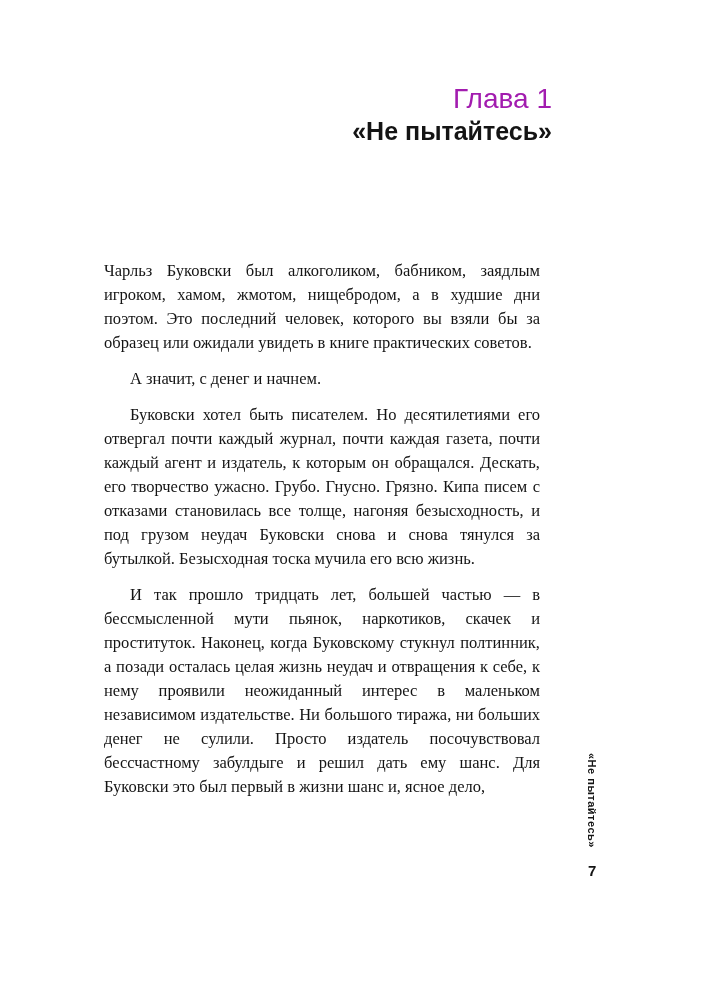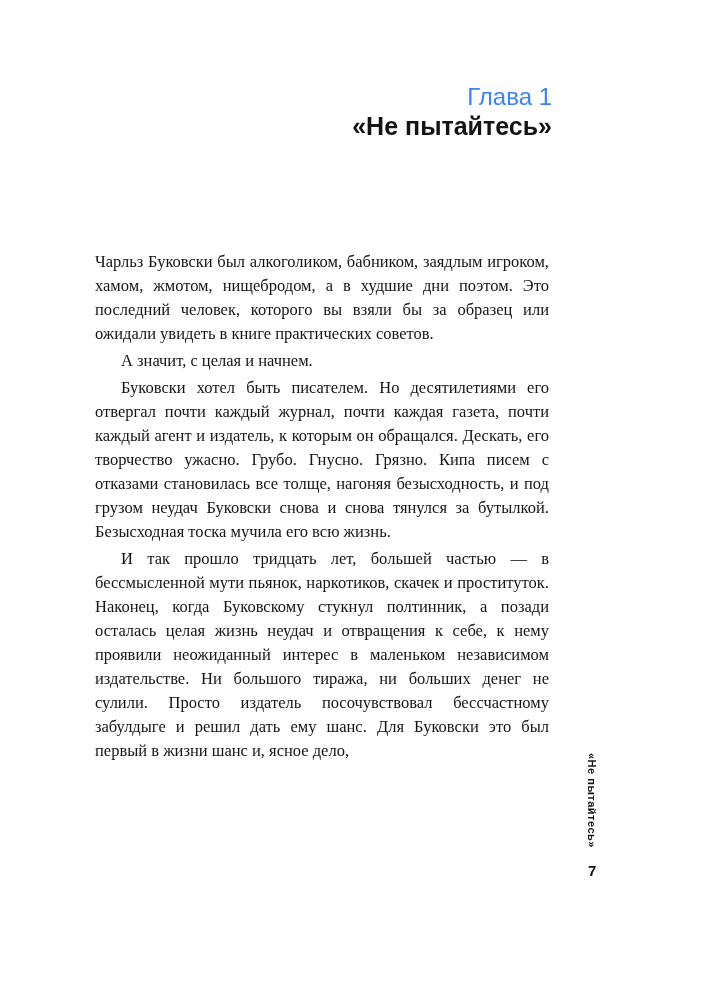--- a/index.html
+++ b/index.html
@@ -18,40 +18,40 @@
   }
   .chapter-heading {
     position: absolute;
     top: 82px;
     right: 162px;
     text-align: right;
     font-family: "Liberation Sans", sans-serif;
     line-height: 1.22;
   }
   .chapter-label {
-    font-size: 24px;
+    font-size: 28px;
     font-weight: 400;
-    color: #3b82f6;
+    color: #a21caf;
   }
   .chapter-title {
     font-size: 25px;
     font-weight: 700;
     color: #141414;
   }
   .body-text {
     position: absolute;
     top: 247px;
     left: 92px;
     width: 460px;
     font-size: 16.5px;
     line-height: 24px;
     text-align: justify;
   }
   .body-text p {
-    margin: 3px;
+    margin: 12px;
     padding: 0;
   }
   .body-text p.indent {
     text-indent: 26px;
   }
   .margin-note {
     position: absolute;
     left: 586px;
     top: 753px;
     writing-mode: vertical-rl;
@@ -77,21 +77,21 @@
 
 <div class="page">
 
   <header class="chapter-heading">
     <div class="chapter-label">Глава 1</div>
     <div class="chapter-title">«Не пытайтесь»</div>
   </header>
 
   <main class="body-text">
     <p>Чарльз Буковски был алкоголиком, бабником, заядлым игроком, хамом, жмотом, нищебродом, а в худшие дни поэтом. Это последний человек, которого вы взяли бы за образец или ожидали увидеть в книге практических советов.</p>
-    <p class="indent">А значит, с целая и начнем.</p>
+    <p class="indent">А значит, с денег и начнем.</p>
     <p class="indent">Буковски хотел быть писателем. Но десятилетиями его отвергал почти каждый журнал, почти каждая газета, почти каждый агент и издатель, к которым он обращался. Дескать, его творчество ужасно. Грубо. Гнусно. Грязно. Кипа писем с отказами становилась все толще, нагоняя безысходность, и под грузом неудач Буковски снова и снова тянулся за бутылкой. Безысходная тоска мучила его всю жизнь.</p>
     <p class="indent">И так прошло тридцать лет, большей частью — в бессмысленной мути пьянок, наркотиков, скачек и проституток. Наконец, когда Буковскому стукнул полтинник, а позади осталась целая жизнь неудач и отвращения к себе, к нему проявили неожиданный интерес в маленьком независимом издательстве. Ни большого тиража, ни больших денег не сулили. Просто издатель посочувствовал бессчастному забулдыге и решил дать ему шанс. Для Буковски это был первый в жизни шанс и, ясное дело,</p>
   </main>
 
   <div class="margin-note">«Не пытайтесь»</div>
 
   <div class="page-number">7</div>
 
 </div>
 

